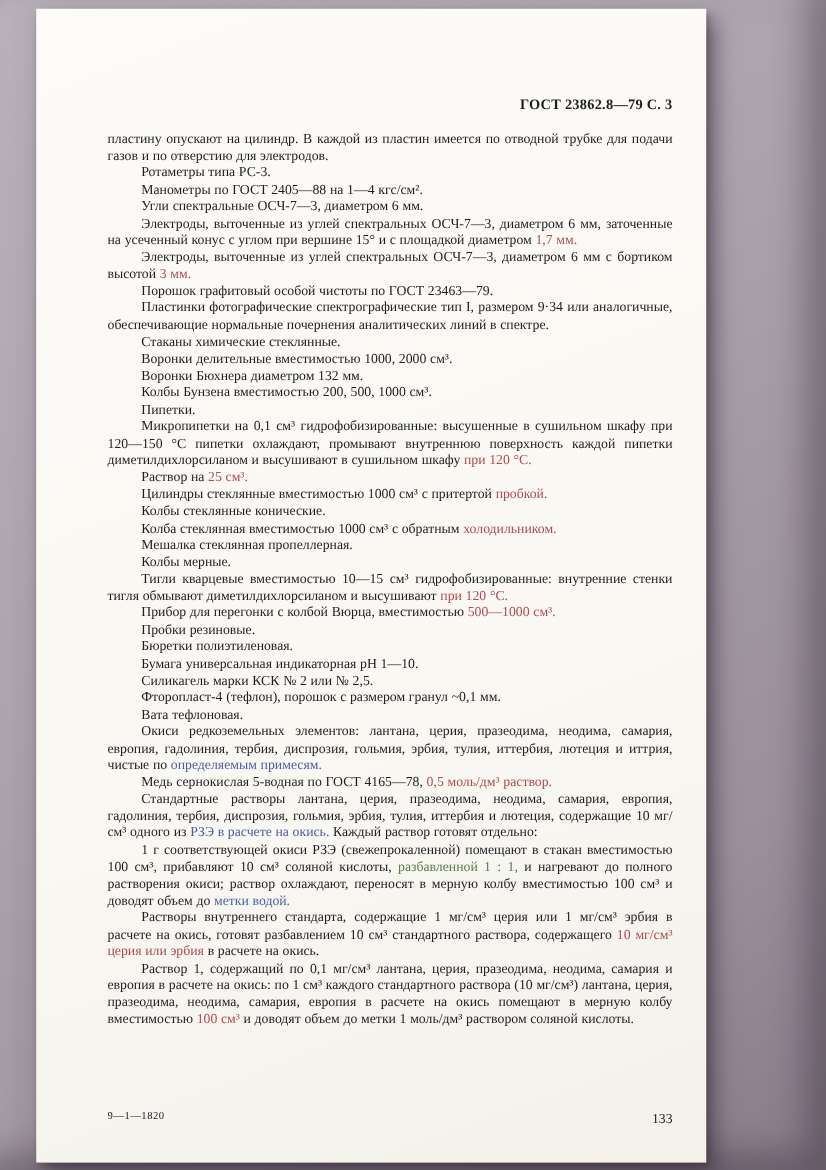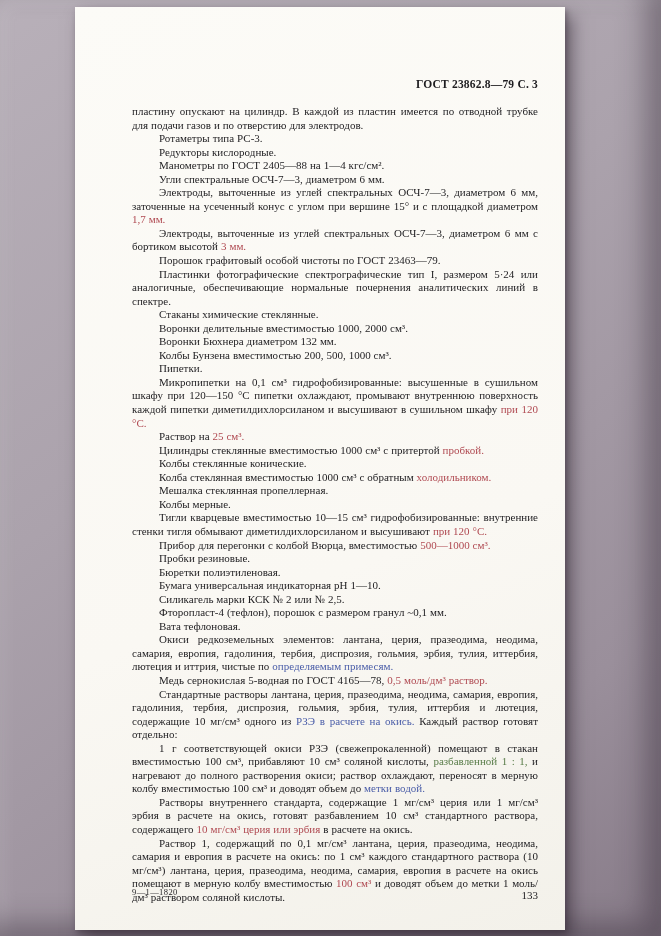--- a/index.html
+++ b/index.html
@@ -18,27 +18,26 @@
     position: absolute;
     inset: 0;
     background: linear-gradient(145deg, #b8b0b9 0%, #aba2ac 40%, #9a8f9b 78%, #877b88 100%);
     box-shadow: inset -16px -12px 28px rgba(40, 28, 42, 0.38),
                 inset 6px 4px 14px rgba(255, 255, 255, 0.14);
   }
   .page {
     position: absolute;
     left: 29px;
     top: 7px;
-    width: 490px;
+    width: 536px;
     height: 923px;
     background: linear-gradient(160deg, #fcfbf7 0%, #faf8f3 60%, #f3f1ea 100%);
     box-shadow: 7px 9px 16px rgba(48, 36, 50, 0.55),
                 2px 3px 5px rgba(48, 36, 50, 0.35);
     color: #1e1d20;
-    margin-left: 46px;
   }
   .page-header {
     position: absolute;
     top: 71px;
     left: 57px;
     right: 27px;
     text-align: right;
     font-weight: 700;
     font-size: 11.5px;
     letter-spacing: 0.2px;
@@ -83,27 +82,26 @@
 <div class="scan-bg">
   <div class="page">
 
     <div class="page-header">
       <span>ГОСТ 23862.8—79 С. 3</span>
     </div>
 
     <div class="doc-body">
         <p class="para"><span>пластину опускают на цилиндр. В каждой из пластин имеется по отводной трубке для подачи газов и по отверстию для электродов.</span></p>
         <p class="para indent"><span>Ротаметры типа РС-3.</span></p>
-        <p class="para indent"><span>Редукторы кислородные.</span></p>
         <p class="para indent"><span>Манометры по ГОСТ 2405—88 на 1—4 кгс/см².</span></p>
         <p class="para indent"><span>Угли спектральные ОСЧ-7—3, диаметром 6 мм.</span></p>
         <p class="para indent"><span>Электроды, выточенные из углей спектральных ОСЧ-7—3, диаметром 6 мм, заточенные на усеченный конус с углом при вершине 15° и с площадкой диаметром </span><span style="color: rgb(176, 74, 82);">1,7 мм.</span></p>
         <p class="para indent"><span>Электроды, выточенные из углей спектральных ОСЧ-7—3, диаметром 6 мм с бортиком высотой </span><span style="color: rgb(176, 74, 82);">3 мм.</span></p>
         <p class="para indent"><span>Порошок графитовый особой чистоты по ГОСТ 23463—79.</span></p>
-        <p class="para indent"><span>Пластинки фотографические спектрографические тип I, размером 5·24 или аналогичные, обеспечивающие нормальные почернения аналитических линий в спектре.</span></p>
+        <p class="para indent"><span>Пластинки фотографические спектрографические тип I, размером 9·34 или аналогичные, обеспечивающие нормальные почернения аналитических линий в спектре.</span></p>
         <p class="para indent"><span>Стаканы химические стеклянные.</span></p>
         <p class="para indent"><span>Воронки делительные вместимостью 1000, 2000 см³.</span></p>
         <p class="para indent"><span>Воронки Бюхнера диаметром 132 мм.</span></p>
         <p class="para indent"><span>Колбы Бунзена вместимостью 200, 500, 1000 см³.</span></p>
         <p class="para indent"><span>Пипетки.</span></p>
         <p class="para indent"><span>Микропипетки на 0,1 см³ гидрофобизированные: высушенные в сушильном шкафу при 120—150 °С пипетки охлаждают, промывают внутреннюю поверхность каждой пипетки диметилдихлорсиланом и высушивают в сушильном шкафу </span><span style="color: rgb(176, 74, 82);">при 120 °С.</span></p>
         <p class="para indent"><span>Раствор на </span><span style="color: rgb(176, 74, 82);">25 см³.</span></p>
         <p class="para indent"><span>Цилиндры стеклянные вместимостью 1000 см³ с притертой </span><span style="color: rgb(176, 74, 82);">пробкой.</span></p>
         <p class="para indent"><span>Колбы стеклянные конические.</span></p>
         <p class="para indent"><span>Колба стеклянная вместимостью 1000 см³ с обратным </span><span style="color: rgb(176, 74, 82);">холодильником.</span></p>

